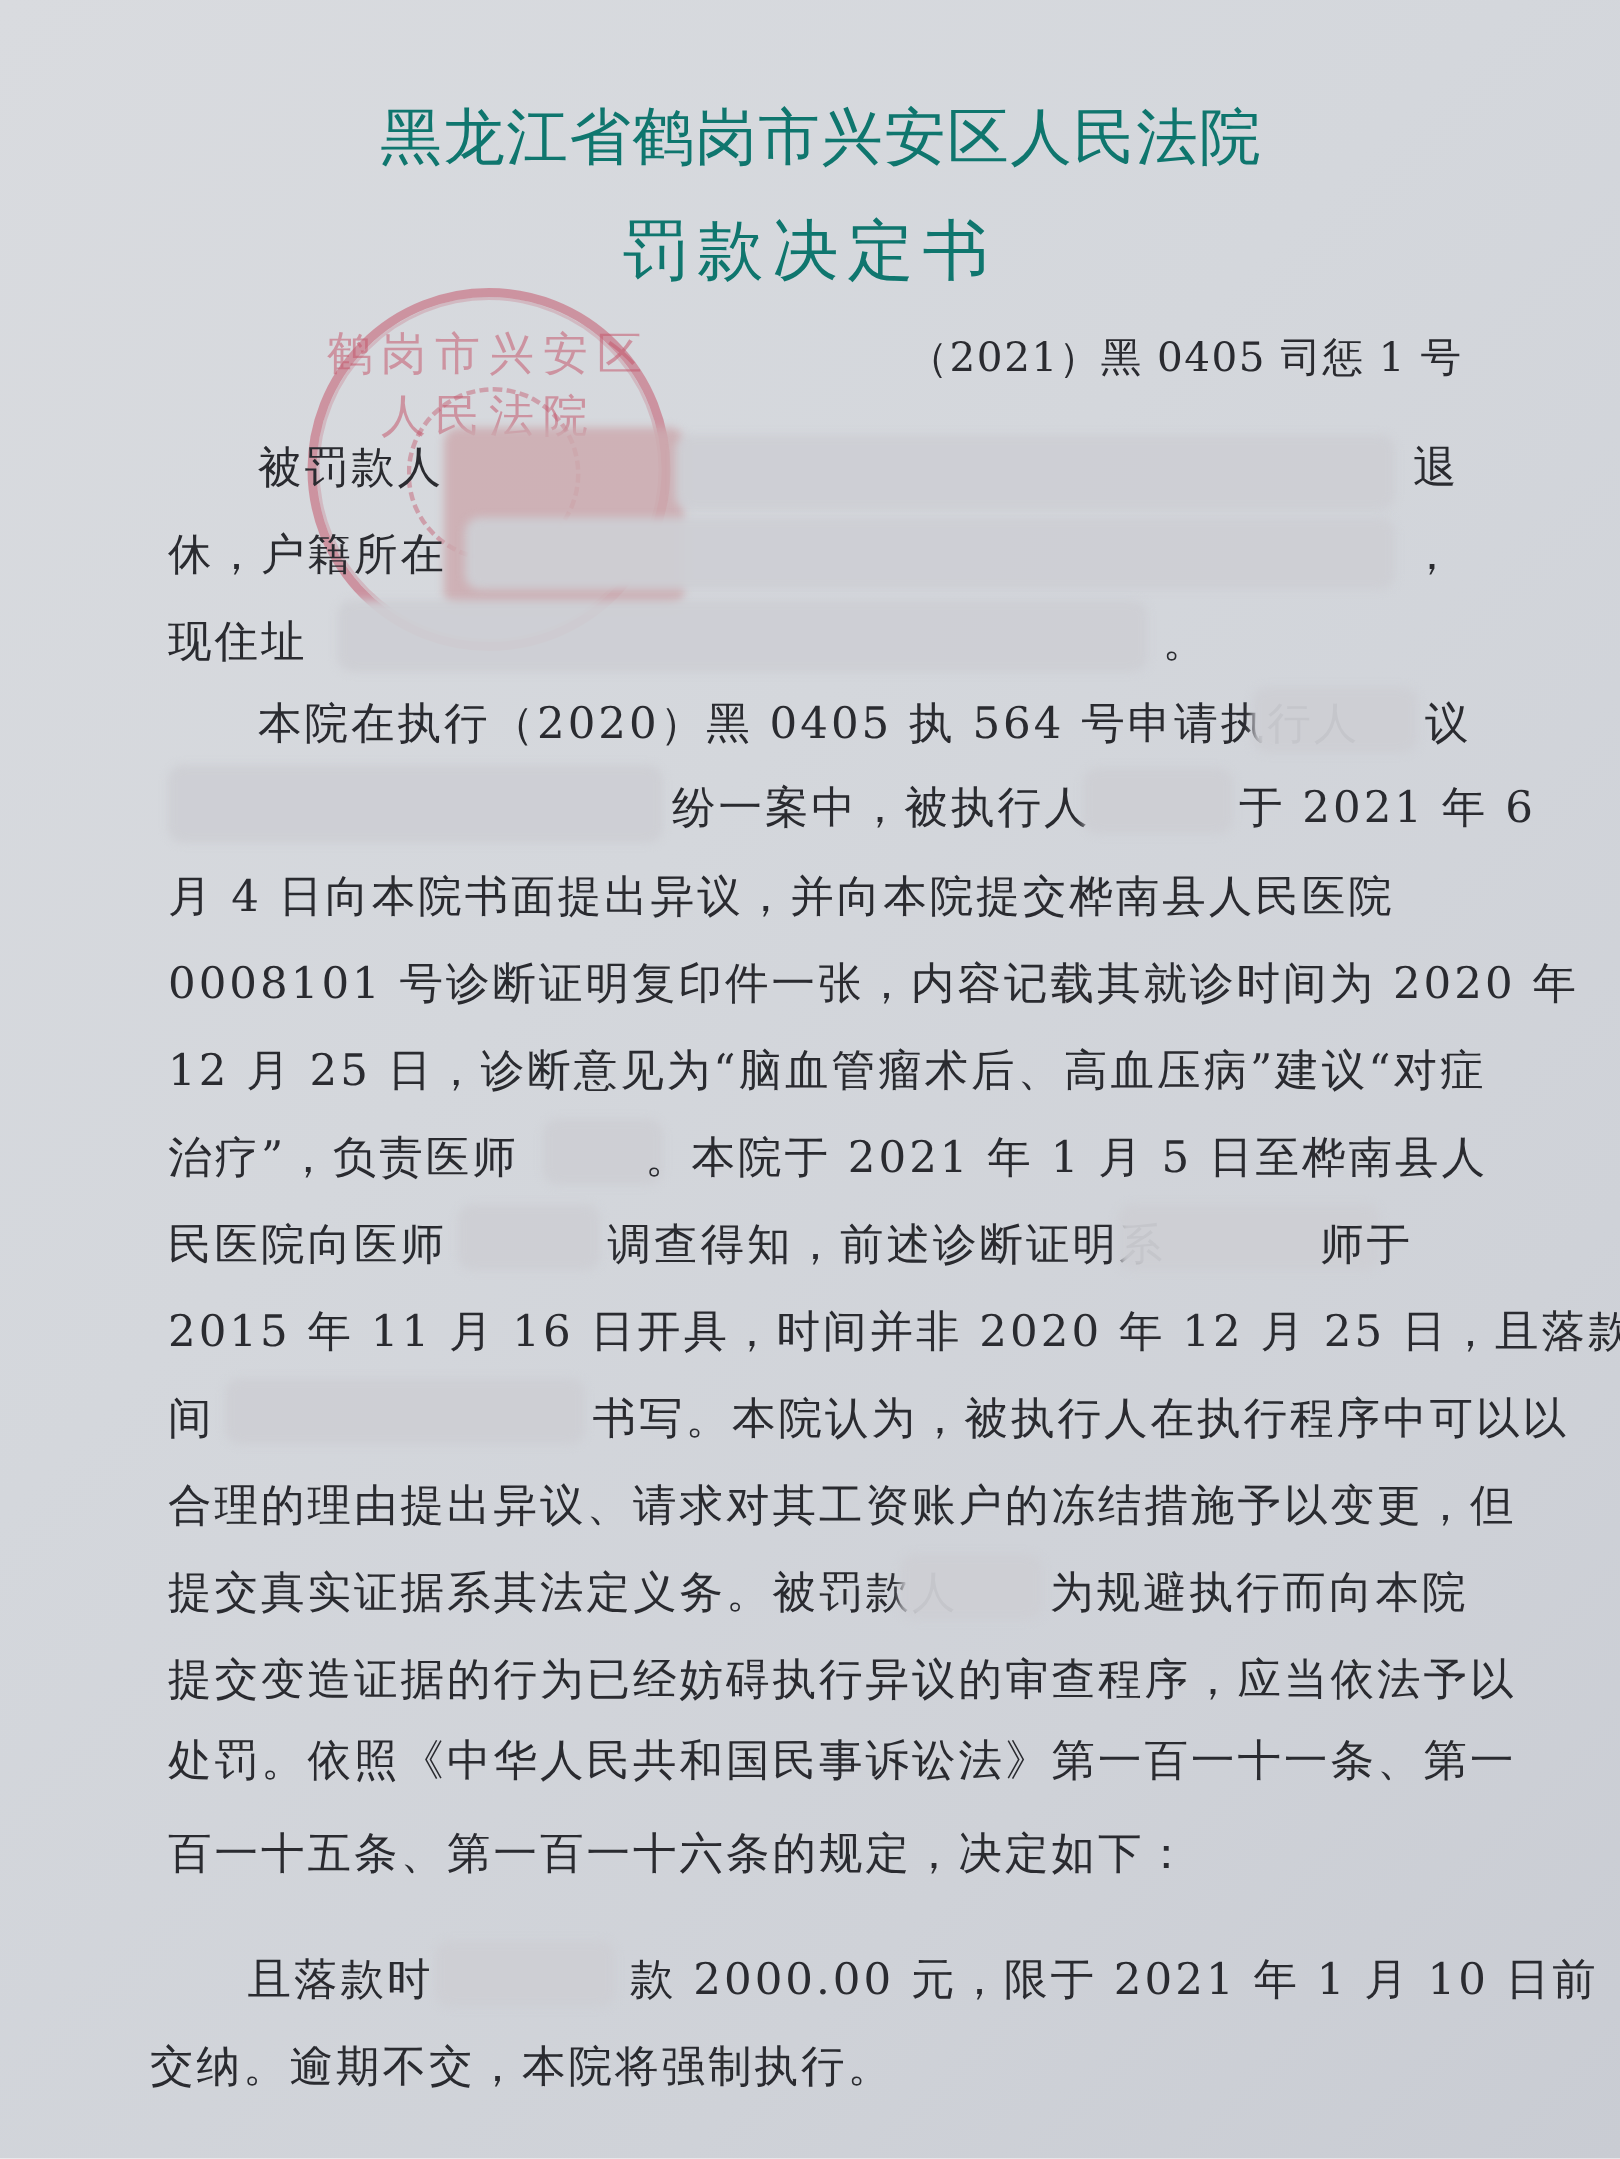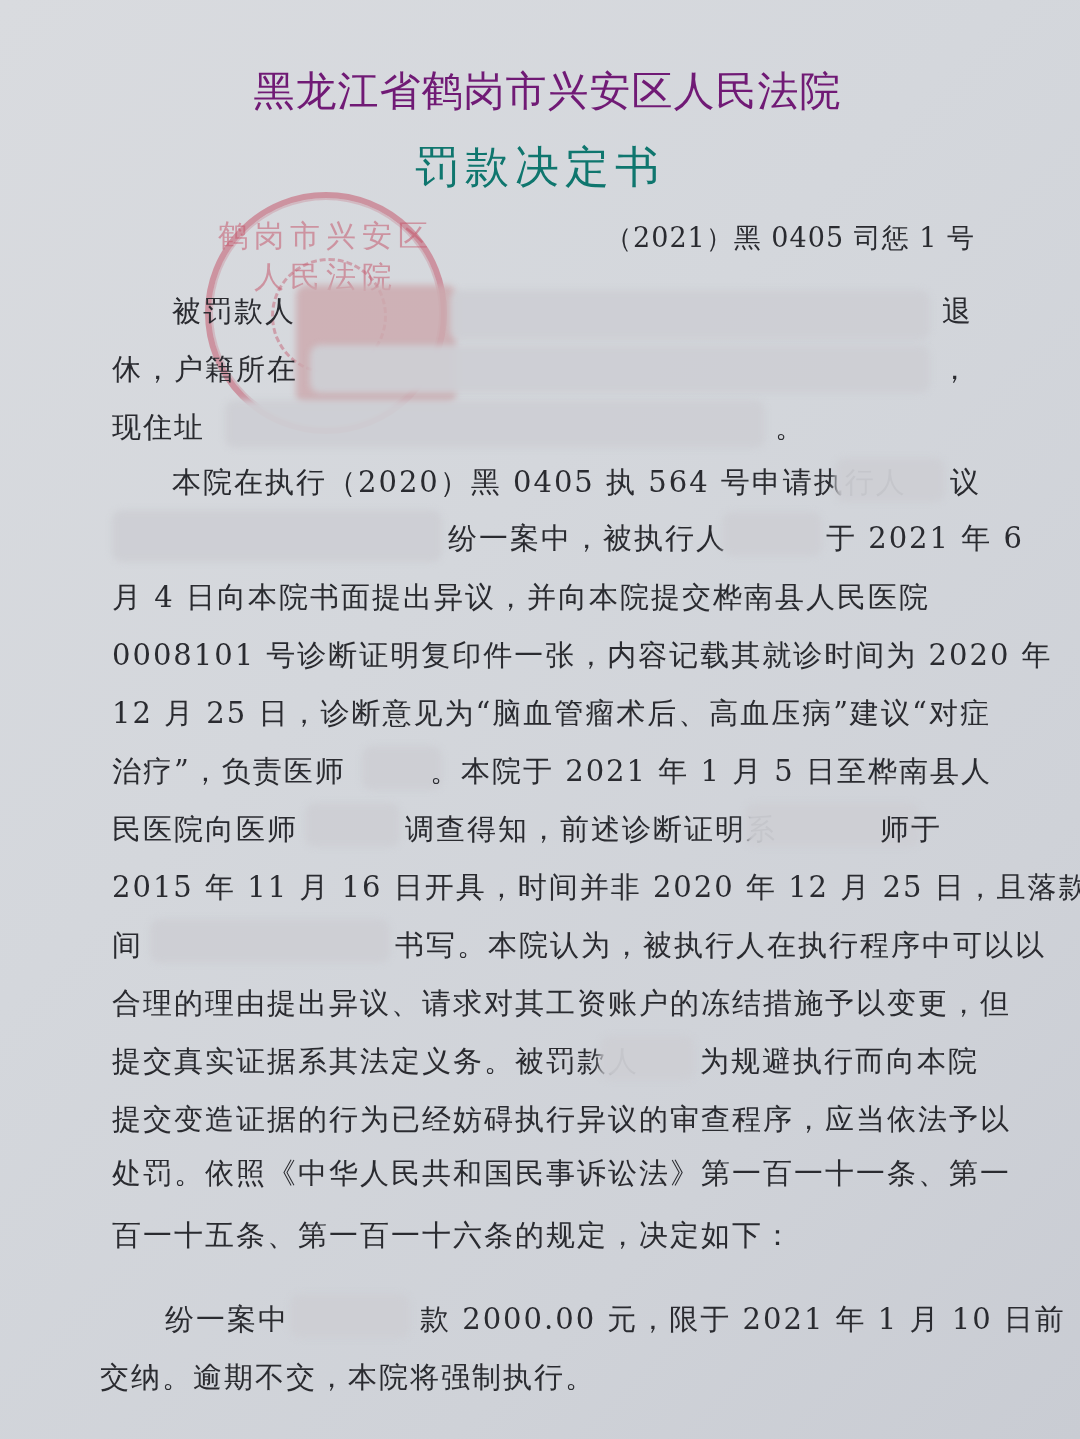--- a/index.html
+++ b/index.html
@@ -7,21 +7,21 @@
     width: 1080px; height: 1439px; overflow: hidden;
     background: linear-gradient(135deg, #d9dbdf 0%, #d4d7dc 40%, #cfd2d8 75%, #c9ccd3 100%);
     font-family: "DejaVu Serif", "Liberation Serif", serif;
     color: #2a2b30;
     position: relative;
   }
   .page { position: absolute; inset: 0; }
   .title {
     position: absolute; left: 15px; right: 0; top: 64px;
     text-align: center; font-size: 41px; letter-spacing: 1px;
-    font-family: "DejaVu Sans", sans-serif; font-weight: normal; color: #701a75;
+    font-family: "DejaVu Sans", sans-serif; font-weight: normal; color: #0f766e;
   }
   .subtitle {
     position: absolute; left: 0; right: 0; top: 138px;
     text-align: center; font-size: 44px; letter-spacing: 6px;
     font-family: "DejaVu Sans", sans-serif; color: #0f766e;
   }
   .docno {
     position: absolute; right: 105px; top: 220px; font-size: 27px; letter-spacing: 1px;
   }
   .line {
@@ -106,19 +106,19 @@
   <div class="line" style="top:984px;">合理的理由提出异议、请求对其工资账户的冻结措施予以变更，但</div>
 
   <div class="line" style="top:1042px;">提交真实证据系其法定义务。被罚款人</div>
   <div class="redact" style="left:600px; top:1036px; width:95px; height:44px;"></div>
   <div class="line" style="left:700px; top:1042px;">为规避执行而向本院</div>
 
   <div class="line" style="top:1100px;">提交变造证据的行为已经妨碍执行异议的审查程序，应当依法予以</div>
   <div class="line" style="top:1154px;">处罚。依照《中华人民共和国民事诉讼法》第一百一十一条、第一</div>
   <div class="line" style="top:1216px;">百一十五条、第一百一十六条的规定，决定如下：</div>
 
-  <div class="line" style="left:165px; top:1300px;">纷一案中</div>
+  <div class="line" style="left:165px; top:1300px;">且落款时</div>
   <div class="redact" style="left:290px; top:1294px; width:120px; height:44px;"></div>
   <div class="line" style="left:420px; top:1300px;">款 2000.00 元，限于 2021 年 1 月 10 日前</div>
 
   <div class="line" style="left:100px; top:1358px;">交纳。逾期不交，本院将强制执行。</div>
 
 </div>
 
 </body></html>

